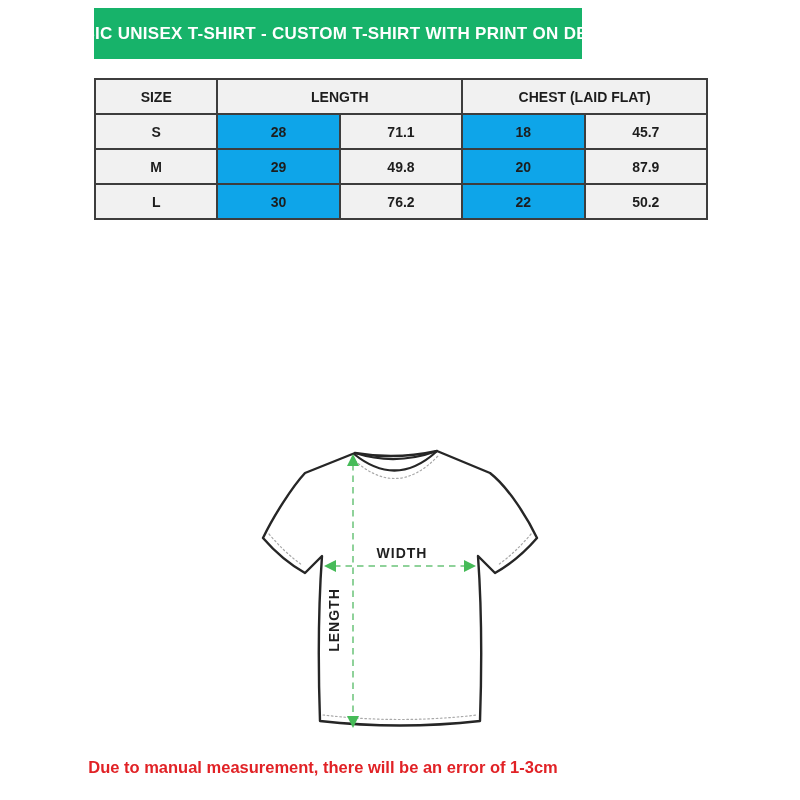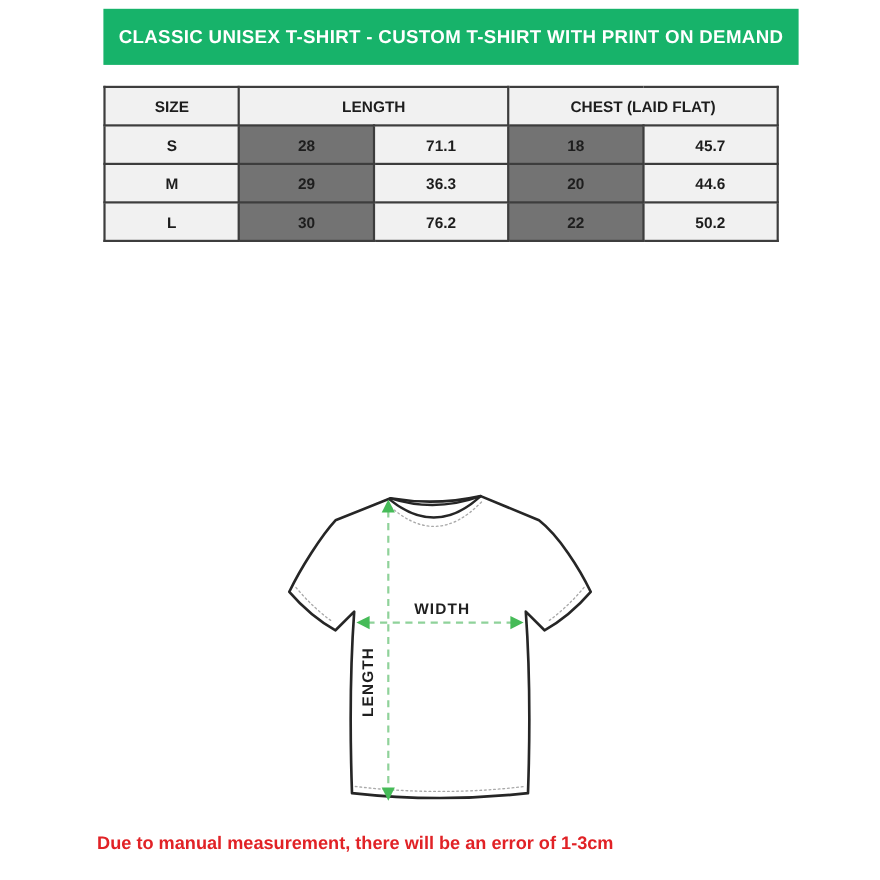--- a/index.html
+++ b/index.html
@@ -10,38 +10,38 @@
     --table-shaded-bg:#f1f1f1;
     --table-border:#3d3d3d;
     --ink:#1d1d1d;
   }
   *{margin:0;padding:0;box-sizing:border-box;}
   html,body{width:800px;height:800px;background:#ffffff;
     font-family:"Liberation Sans", sans-serif;}
   .stage{position:relative;width:800px;height:800px;background:#fff;overflow:hidden;}
 
   .banner{
-    position:absolute;left:94px;top:8px;width:632px;height:51px;
+    position:absolute;left:94px;top:8px;width:488px;height:51px;
     background:var(--banner-green);
     display:flex;align-items:center;justify-content:center;
   }
   .banner-title{
     color:#ffffff;font-size:17px;font-weight:700;letter-spacing:.3px;
     text-align:center;white-space:nowrap;
   }
 
   table.size-table{
     position:absolute;left:94px;top:78px;width:614px;
     border-collapse:collapse;table-layout:fixed;
     border:2px solid #323232;
   }
   table.size-table th, table.size-table td{
     border:2px solid var(--table-border);
     height:35px;text-align:center;vertical-align:middle;
-    font-size:14px;color:var(--ink);background:#737373;
+    font-size:14px;color:var(--ink);background:#0ea5e9;
   }
   table.size-table th{font-weight:700;background:var(--table-shaded-bg);}
   table.size-table td{font-weight:600;}
   table.size-table td.size-cell{font-weight:700;}
   table.size-table td.shaded{background:var(--table-shaded-bg);}
 
   .diagram-svg{position:absolute;left:240px;top:433px;width:320px;height:318px;}
   .outline{fill:#ffffff;stroke:#262626;stroke-width:2.4;stroke-linejoin:round;stroke-linecap:round;}
   .collar-line{fill:none;stroke:#262626;stroke-width:2.2;stroke-linecap:round;}
   .stitch{fill:none;stroke:#a9a9a9;stroke-width:1.2;stroke-dasharray:1.6 2.6;stroke-linecap:round;}
@@ -78,23 +78,23 @@
         <tr>
           <td class="size-cell shaded">S</td>
           <td>28</td>
           <td class="shaded">71.1</td>
           <td>18</td>
           <td class="shaded">45.7</td>
         </tr>
         <tr>
           <td class="size-cell shaded">M</td>
           <td>29</td>
-          <td class="shaded">36.3</td>
+          <td class="shaded">49.8</td>
           <td>20</td>
-          <td class="shaded">44.6</td>
+          <td class="shaded">87.9</td>
         </tr>
         <tr>
           <td class="size-cell shaded">L</td>
           <td>30</td>
           <td class="shaded">76.2</td>
           <td>22</td>
           <td class="shaded">50.2</td>
         </tr>
       </tbody>
   </table>

